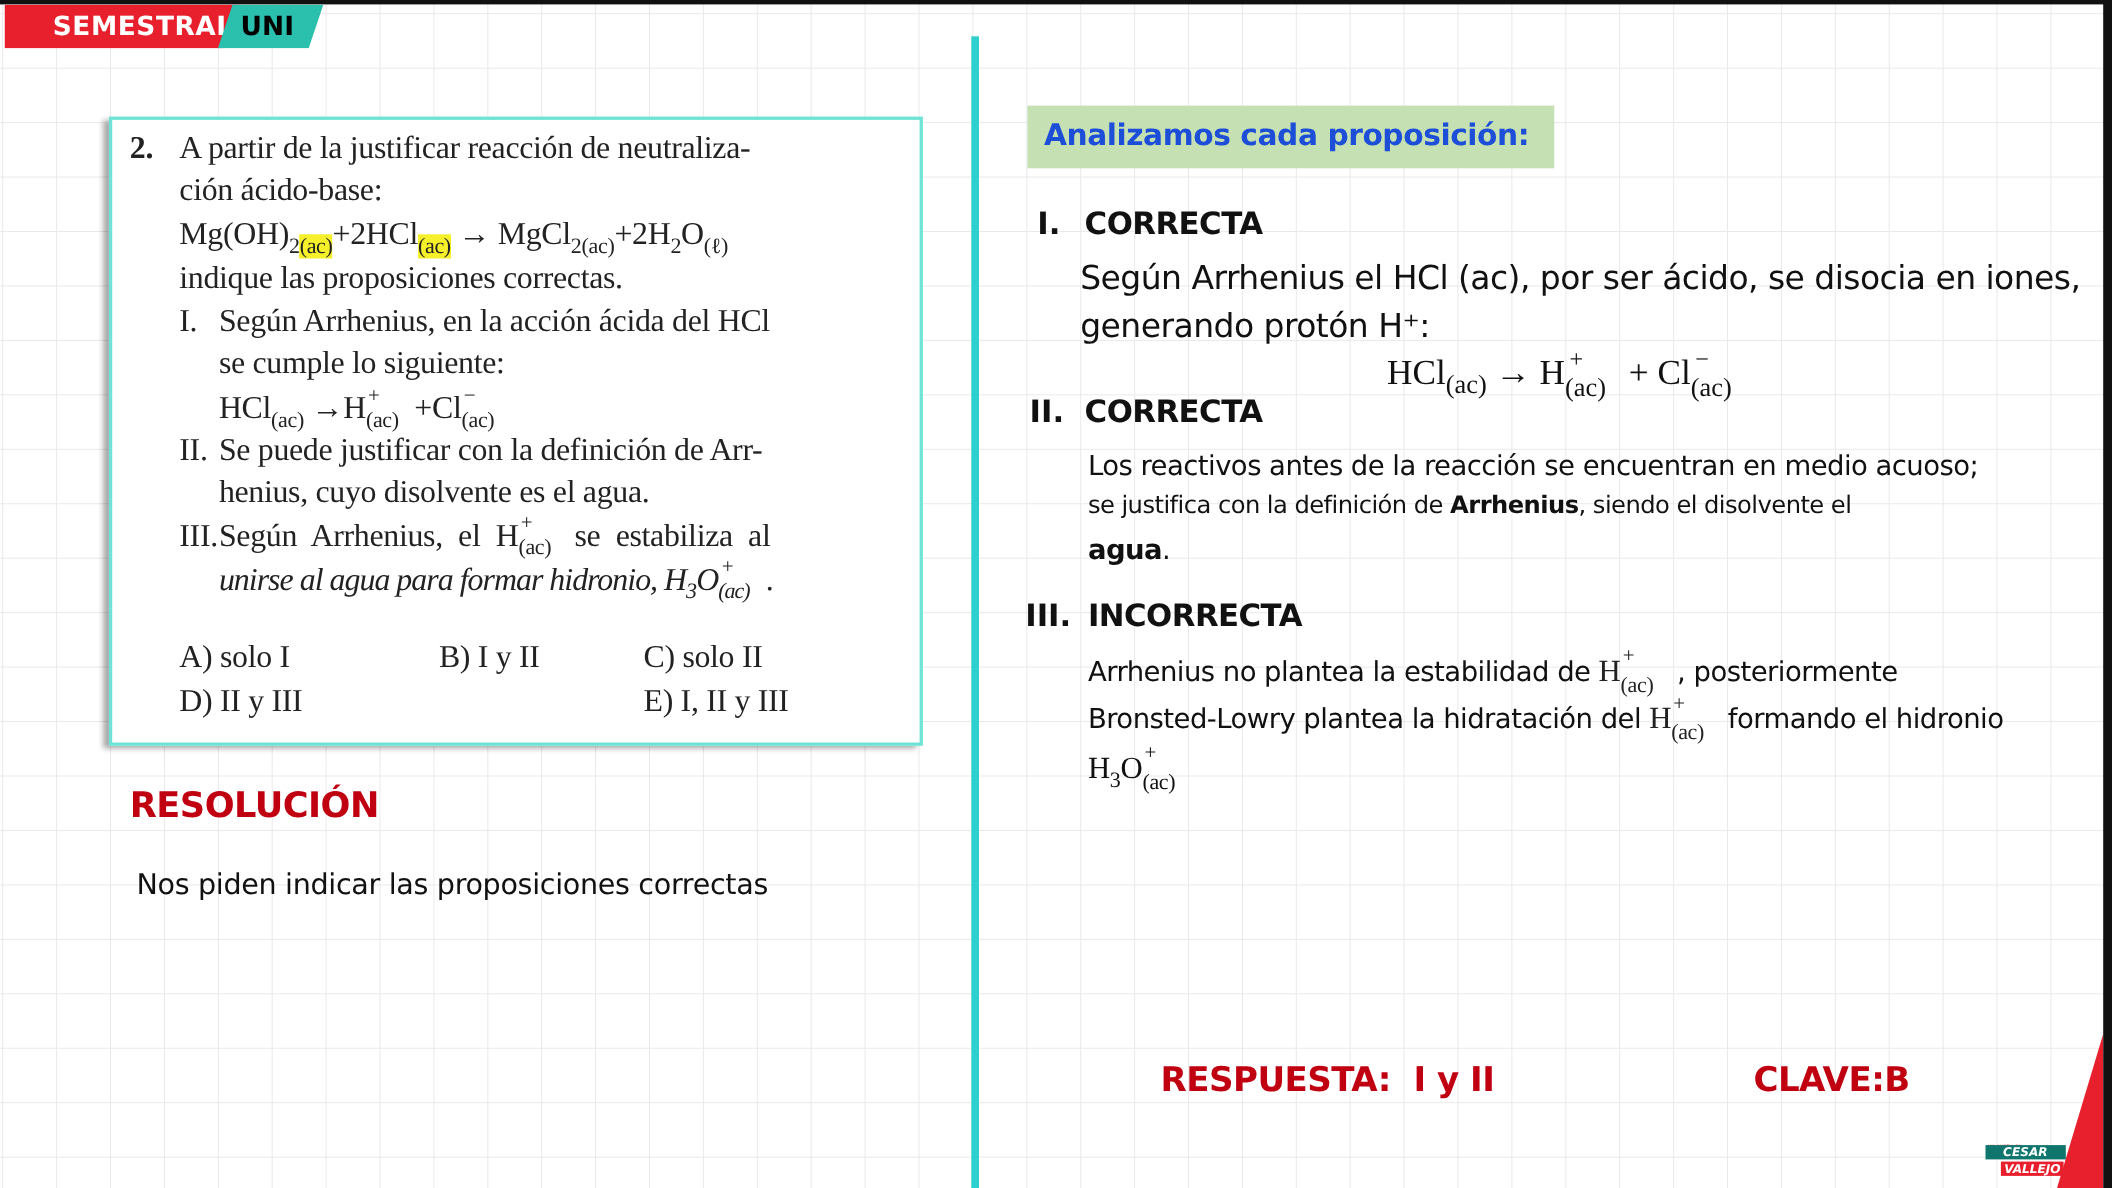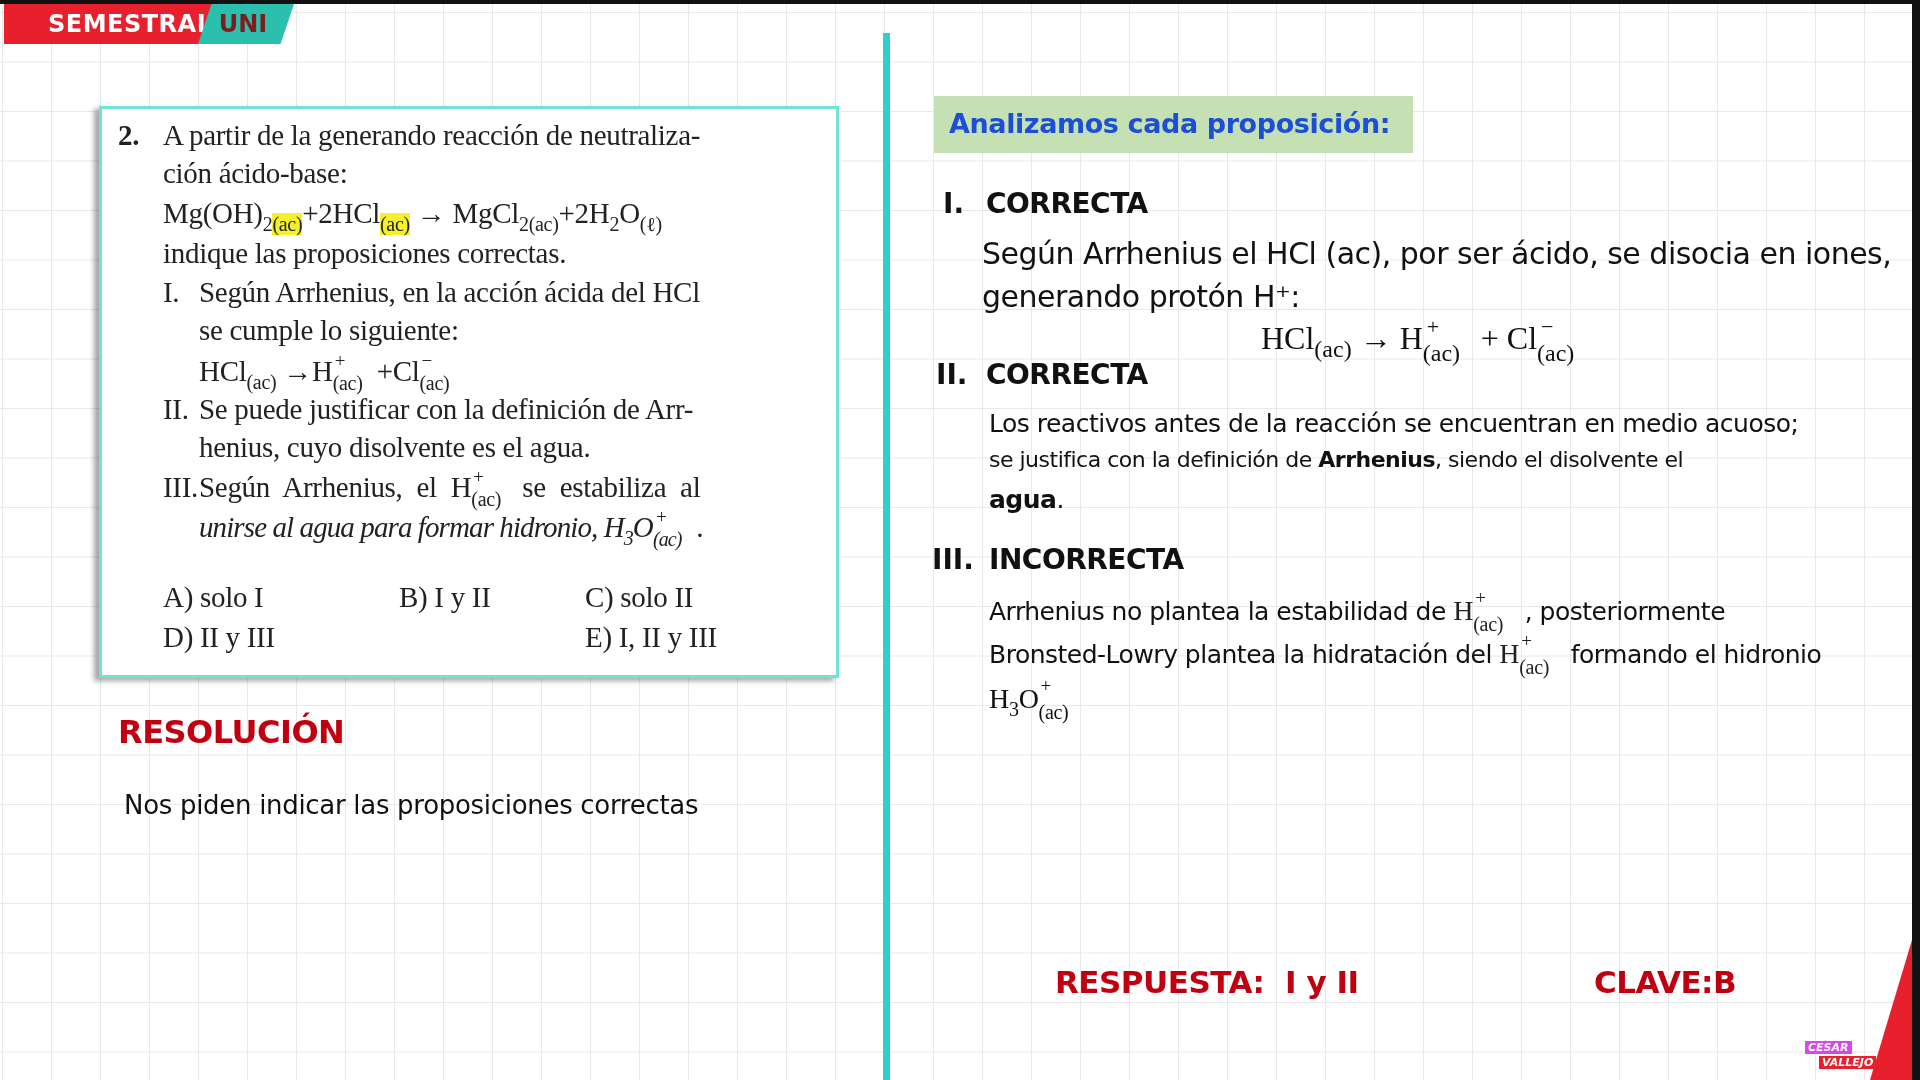--- a/index.html
+++ b/index.html
@@ -19,21 +19,21 @@
   .brand-red {
     left:4px; top:4px; height:40px; width:214px; background:#e8202e;
     clip-path: polygon(0 0, 100% 0, 93% 100%, 0 100%);
     color:#fff; font-weight:bold; font-size:24px; letter-spacing:0.5px;
     display:flex; align-items:center; justify-content:flex-start; padding-left:44px; box-sizing:border-box;
     font-family:"DejaVu Sans", sans-serif;
   }
   .brand-teal {
     left:198px; top:4px; height:40px; width:96px; background:#2bbfae;
     clip-path: polygon(14% 0, 100% 0, 86% 100%, 0 100%);
-    color:#7f1d1d; font-weight:bold; font-size:24px;
+    color:#000000; font-weight:bold; font-size:24px;
     display:flex; align-items:center; justify-content:center; padding-right:6px; box-sizing:border-box;
     font-family:"DejaVu Sans", sans-serif;
   }
   .divider { left:883px; top:33px; width:7px; height:1047px; background:#2ecfcf; }
 
   .qbox {
     left:99px; top:106px; width:734px; height:566px;
     border:3px solid #6fe3d5; background:#fff;
     box-shadow:-5px 3px 5px rgba(0,0,0,0.35);
   }
@@ -50,21 +50,21 @@
   .green-box { left:934px; top:96px; width:479px; height:57px; background:#c5e0b3; }
   .green-box span { position:absolute; left:15px; top:12px; font-size:27px; font-weight:bold; color:#1d4ed8; font-family:"DejaVu Sans", sans-serif; letter-spacing:-0.4px; }
   .num { font-weight:bold; font-size:28px; }
   .rtext { font-size:30px; letter-spacing:-0.5px; white-space:nowrap; }
   .eqn { font-family:"Liberation Serif", serif; font-size:32px; color:#111; white-space:nowrap; }
   .logo {
     left:1805px; top:1036px; width:66px; height:38px;
     font-family:"DejaVu Sans", sans-serif; font-size:11px; font-weight:bold; font-style:italic; color:#fff;
     line-height:13px;
   }
-  .logo .l1 { position:absolute; left:0; top:5px; background:#d946ef; padding:0 3px; }
+  .logo .l1 { position:absolute; left:0; top:5px; background:#0f766e; padding:0 16px; }
   .logo .l2 { position:absolute; left:14px; top:20px; background:#e8202e; padding:0 3px; }
   .logo .tiny { position:absolute; left:2px; top:0; font-size:4px; color:#e8202e; font-style:normal; }
   .red-tri {
     left:1870px; top:940px; width:42px; height:140px; background:#e8202e;
     clip-path: polygon(100% 0, 100% 100%, 0 100%);
   }
 </style>
 </head>
 <body>
 
@@ -75,21 +75,21 @@
     <span>SEMESTRAL</span>
   </div>
 <div class="abs brand-teal">
     <span>UNI</span>
   </div>
 
 <div class="abs divider"></div>
 
 <div class="abs qbox serif">
   <div class="q-line" style="left:16px; top:10px; font-weight:bold;">2.</div>
-  <div class="q-line" style="left:61px; top:10px;">A partir de la generando reacción de neutraliza-</div>
+  <div class="q-line" style="left:61px; top:10px;">A partir de la justificar reacción de neutraliza-</div>
   <div class="q-line" style="left:61px; top:48px;">ción ácido-base:</div>
 
   <div class="q-line" style="left:61px; top:88px;">
     <span>Mg(OH)</span><span class="sub"><span>2</span><span class="hl">(ac)</span></span><span>+2HCl</span><span class="sub hl">(ac)</span>
     <span>→</span>
     <span>MgCl</span><span class="sub">2(ac)</span><span>+2H</span><span class="sub">2</span><span>O</span><span class="sub">(ℓ)</span>
   </div>
 
   <div class="q-line" style="left:61px; top:128px;">indique las proposiciones correctas.</div>
 

